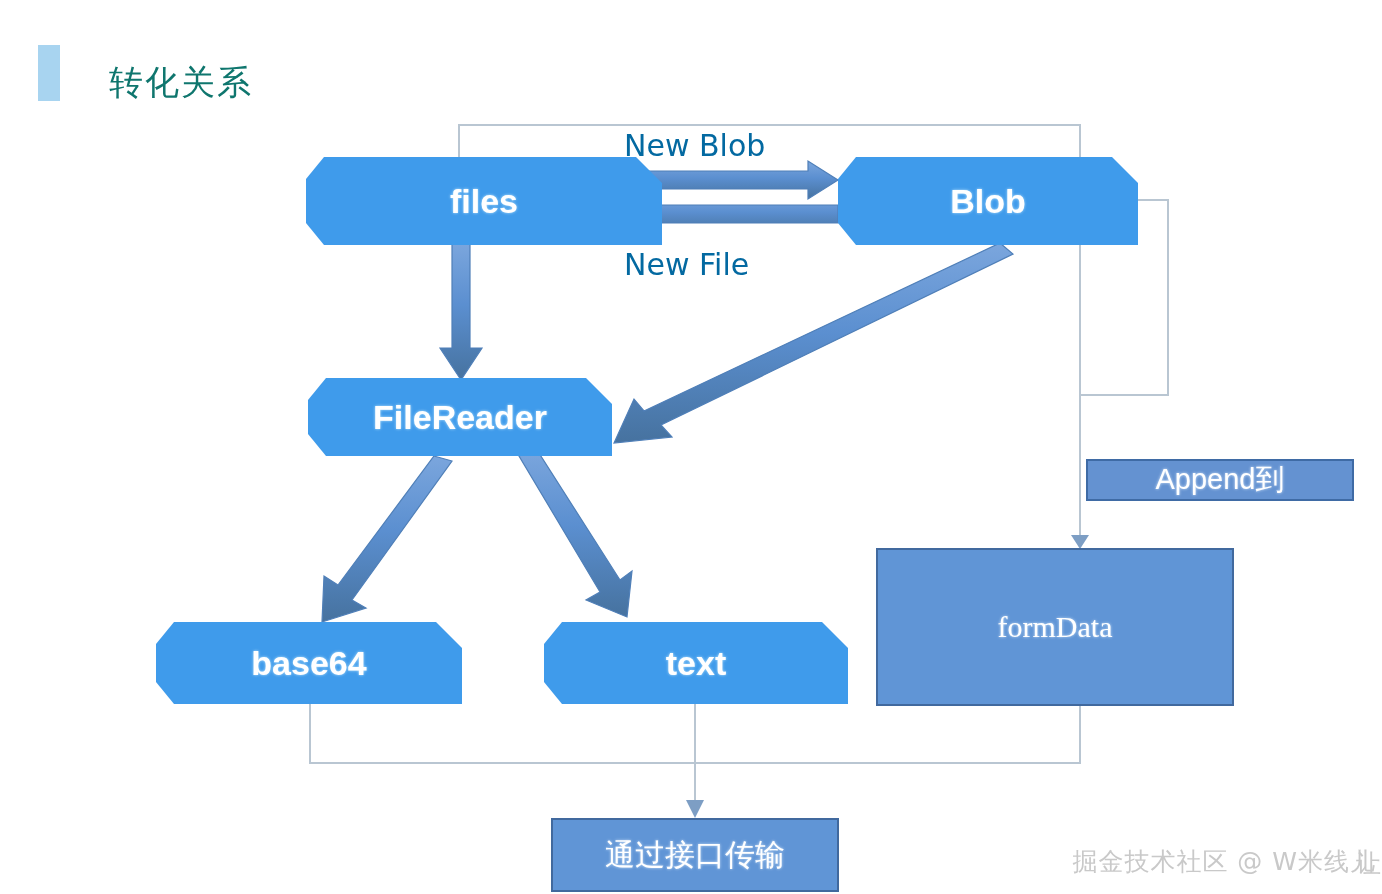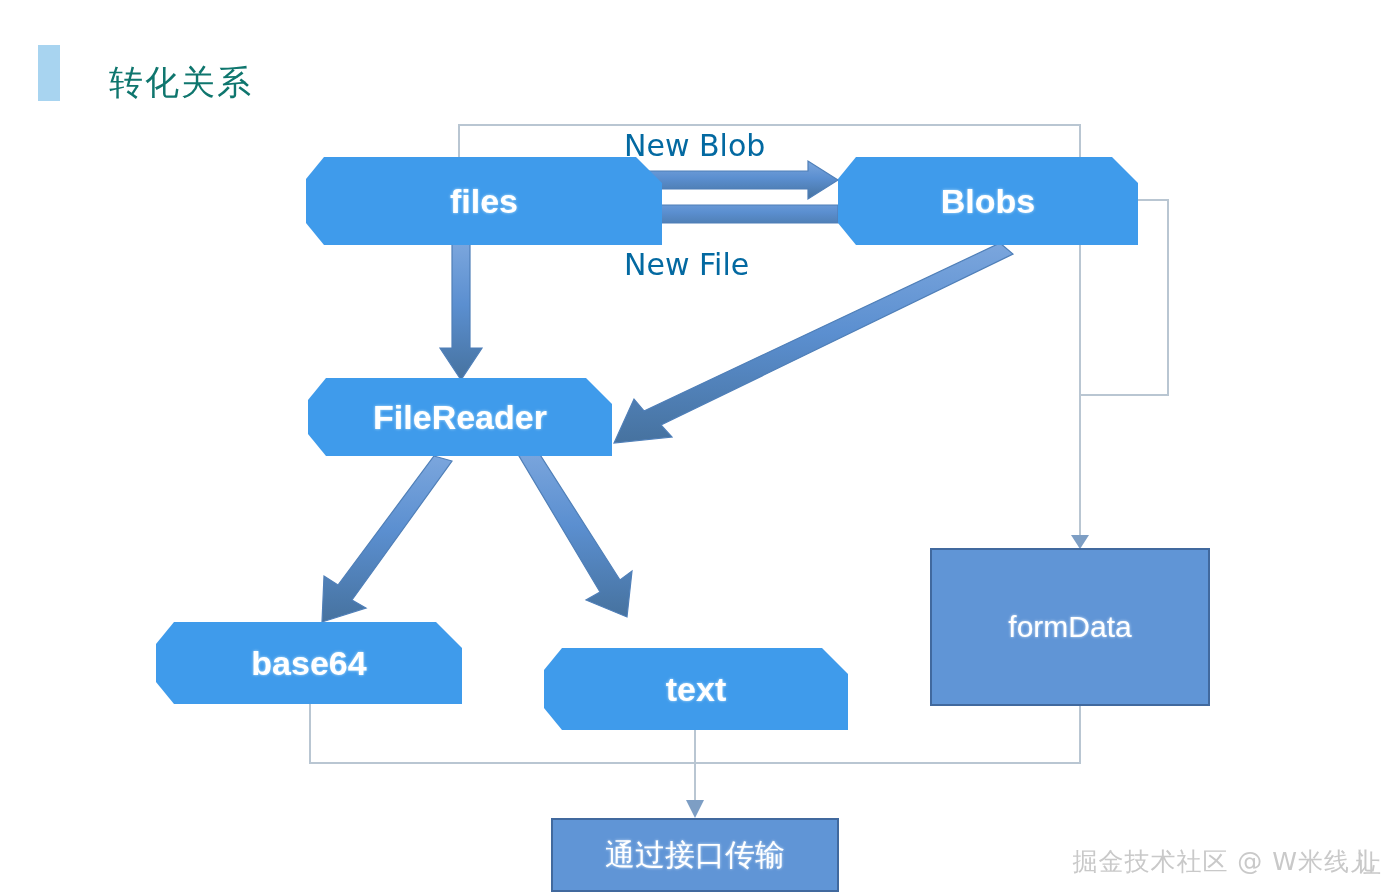--- a/index.html
+++ b/index.html
@@ -190,43 +190,46 @@
     <g>
       <path d="M519,456 L537,450 L620,580 L632,571 L627,617 L586,600 L600,592 z" fill="url(#arrowgrad)" stroke="#4f7fb8" stroke-width="1.2"></path>
     </g>
   </svg>
 
   <div class="node node-cyan chamfer" style="left:306px; top:157px; width:356px; height:88px;">
     <span>files</span>
   </div>
 
   <div class="node node-cyan chamfer" style="left:838px; top:157px; width:300px; height:88px;">
-    <span>Blobs</span>
+    <span>Blob</span>
   </div>
 
   <div class="node node-cyan chamfer" style="left:308px; top:378px; width:304px; height:78px;">
     <span>FileReader</span>
   </div>
 
   <div class="node node-cyan chamfer" style="left:156px; top:622px; width:306px; height:82px;align-items:center;">
     <span>base64</span>
   </div>
 
-  <div class="node node-cyan chamfer" style="left:544px; top:648px; width:304px; height:82px;">
+  <div class="node node-cyan chamfer" style="left:544px; top:622px; width:304px; height:82px;">
     <span>text</span>
   </div>
 
-  <div class="node node-slate" style="left:930px; top:548px; width:280px; height:158px;">
+  <div class="node node-slate" style="left:876px; top:548px; width:358px; height:158px;font-family:Liberation Serif, serif;">
     <span>formData</span>
   </div>
 
   <div class="node node-slate" style="left:551px; top:818px; width:288px; height:74px; font-size:30px;">
     <span>通过接口传输</span>
   </div>
 
+  <div class="node-label-box" style="left:1086px; top:459px; width:268px; height:42px;">
+    <span>Append到</span>
+  </div>
 
   <div class="edge-label" style="left:624px; top:128px;">New Blob</div>
   <div class="edge-label" style="left:624px; top:247px;">New File</div>
 
   <div id="watermark">
     <span>掘金技术社区 @ W米线儿</span>
     <span id="watermark-tail">让</span>
   </div>
 
 </div>

